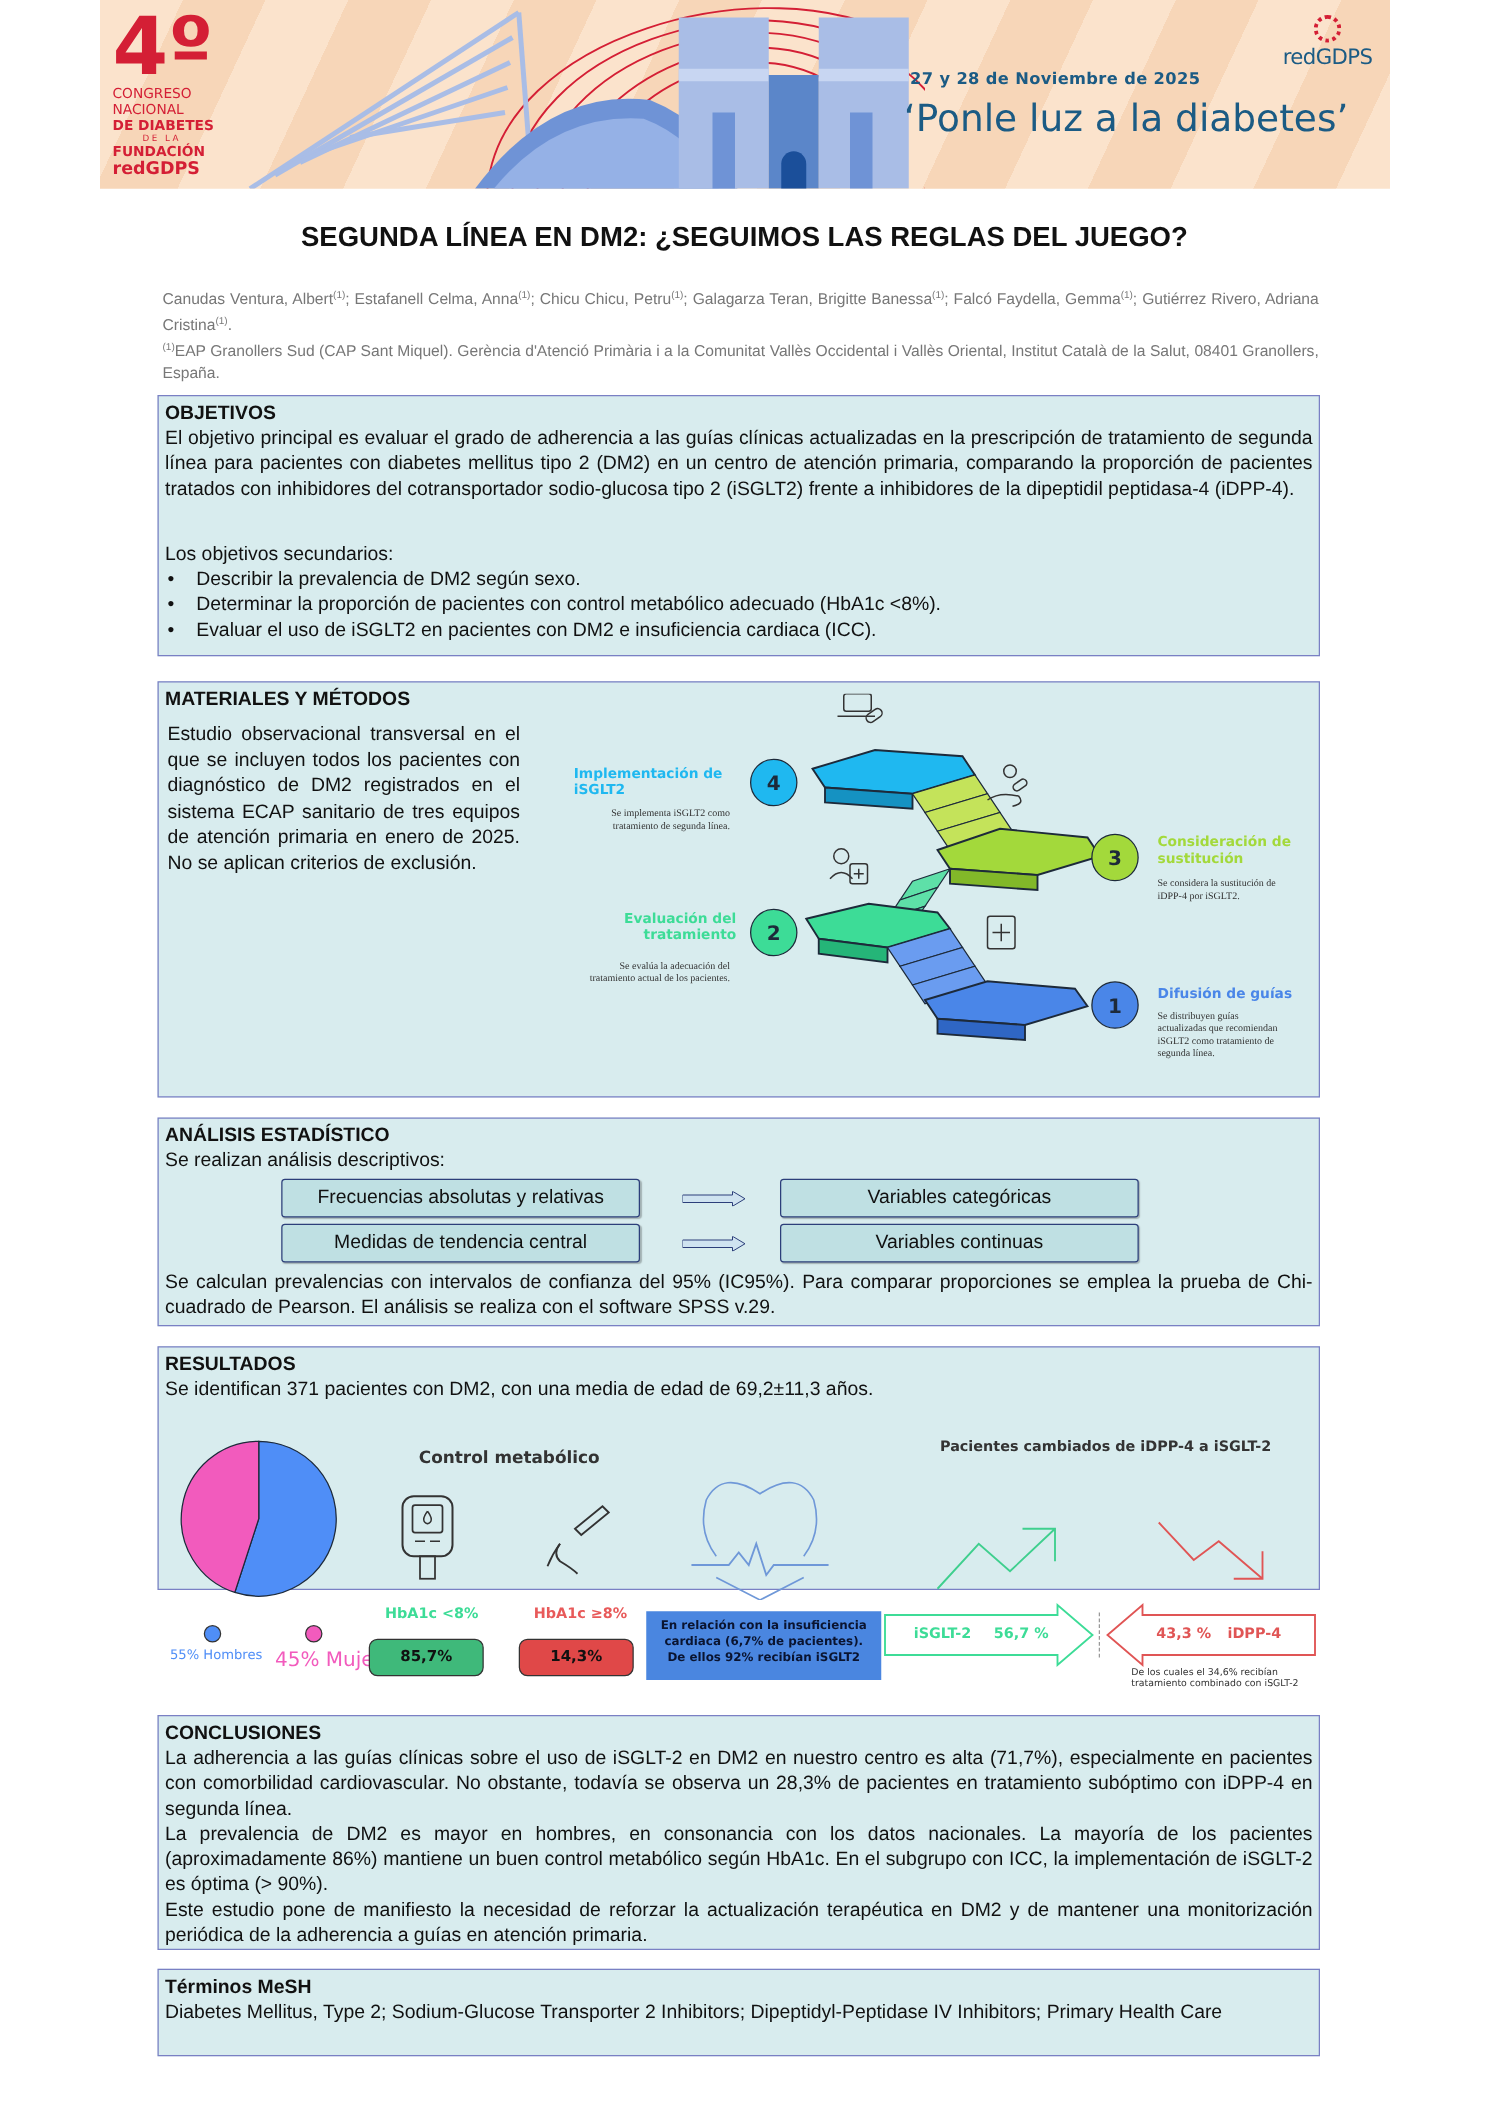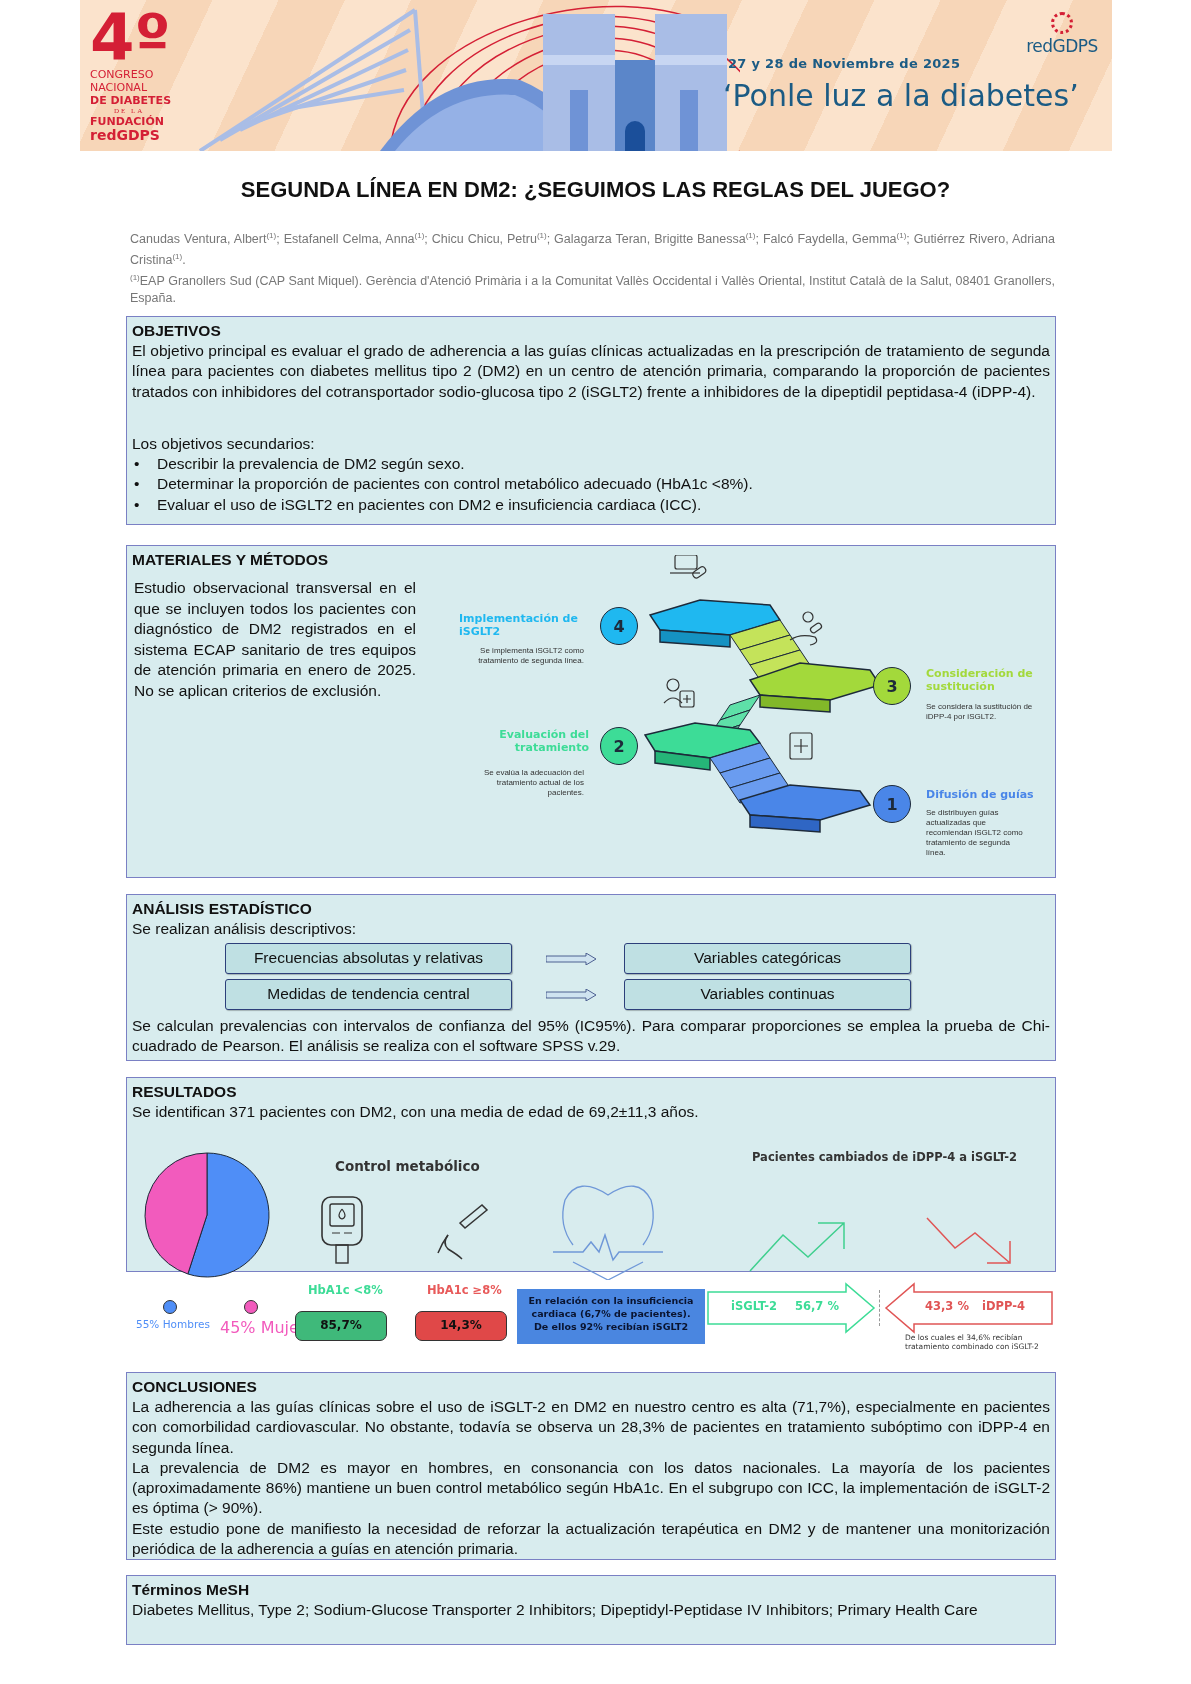--- a/index.html
+++ b/index.html
@@ -5,21 +5,21 @@
   * { box-sizing: border-box; margin: 0; padding: 0; }
   html, body { width: 1191px; height: 1684px; background: #ffffff; overflow: hidden; }
   body { font-family: "Liberation Sans", sans-serif; color: #111; position: relative; }
 
   
   .banner { position: absolute; left: 80px; top: 0; width: 1032px; height: 151px; overflow: hidden;
     background: repeating-linear-gradient(115deg, #fbe3cc 0 60px, #f7d6b8 60px 120px); }
   .banner .logo-num { position: absolute; left: 10px; top: 6px; font-family: "DejaVu Sans", sans-serif; font-weight: bold; font-size: 64px; color: #d41f35; line-height: 1; }
   .banner .logo-lines { position: absolute; left: 10px; top: 68px; color: #d41f35; font-size: 11px; line-height: 13px; font-family: "DejaVu Sans", sans-serif; }
   .banner .logo-lines .b { font-weight: bold; }
-  .banner .logo-lines .s { font-size: 7px; line-height: 8px; letter-spacing: 2px; padding-left: 24px; font-family: Liberation Serif, serif; }
+  .banner .logo-lines .s { font-size: 7px; line-height: 8px; letter-spacing: 2px; padding-left: 24px; }
   .banner .logo-lines .big { font-weight: bold; font-size: 14px; line-height: 14px; }
   .banner svg.art { position: absolute; left: 100px; top: 0; }
   .banner .date { position: absolute; left: 648px; top: 56px; font-size: 13px; font-weight: bold; color: #1b5b84; font-family: "DejaVu Sans", sans-serif; letter-spacing: 0.3px; }
   .banner .slogan { position: absolute; left: 643px; top: 78px; font-size: 30px; color: #1b5b84; font-family: "DejaVu Sans", sans-serif; white-space: nowrap; }
   .banner .venue { position: absolute; right: 12px; top: 130px; font-size: 9.5px; font-weight: bold; color: #1b5b84; font-family: "DejaVu Sans", sans-serif; margin-top: 32px; }
   .banner .brand { position: absolute; right: 10px; top: 12px; width: 80px; text-align: center; }
   .banner .brand .ring { width: 22px; height: 22px; border-radius: 50%; border: 3px dotted #d41f35; margin: 0 auto 2px; }
   .banner .brand .name { font-size: 17px; color: #1b5b84; font-family: "DejaVu Sans", sans-serif; letter-spacing: -0.5px; }
 
   .title { position: absolute; left: 0; width: 1191px; top: 177px; text-align: center; font-size: 22px; font-weight: bold; }
@@ -29,21 +29,21 @@
   .box { position: absolute; left: 126px; width: 930px; background: #d8ecee; border: 1.5px solid #7a80c4; padding: 4px 5px; font-size: 15.5px; line-height: 20.3px; }
   .box h2 { font-size: 15.5px; font-weight: bold; line-height: 20px; }
   .box p { text-align: justify; }
   .box ul { list-style: none; }
   .box li { position: relative; padding-left: 25px; }
   .box li::before { content: "•"; position: absolute; left: 2px; }
 
   .mm-text { position: absolute; left: 134px; top: 578px; width: 282px; text-align: justify; font-size: 15.5px; line-height: 20.5px; }
 
   .step-label { position: absolute; font-family: "DejaVu Sans", sans-serif; font-weight: bold; font-size: 11px; line-height: 13px; }
-  .step-desc { position: absolute; font-family: Liberation Sans, sans-serif; font-size: 8px; line-height: 10px; color: #333; }
+  .step-desc { position: absolute; font-family: Liberation Serif, serif; font-size: 8px; line-height: 10px; color: #333; }
   .step-num { position: absolute; width: 38px; height: 38px; border-radius: 50%; border: 1.5px solid #1d2a3a; display: flex; align-items: center; justify-content: center; font-weight: bold; font-size: 16px; font-family: "DejaVu Sans", sans-serif; color: #1d2a3a; }
 
   .sa-btn { position: absolute; width: 287px; height: 31px; background: #bfe0e3; border: 1.5px solid #2c3f7a; border-radius: 3px; text-align: center; line-height: 28px; font-size: 15.5px; box-shadow: 1px 1px 1px rgba(0,0,0,0.25); }
   .sa-arrow { position: absolute; width: 50px; height: 12px; }
 
   .res-abs { position: absolute; font-family: "DejaVu Sans", sans-serif; }
   .pill { position: absolute; width: 92px; height: 30px; border: 1.5px solid #333; border-radius: 7px; text-align: center; line-height: 27px; font-weight: bold; font-size: 12px; font-family: "DejaVu Sans", sans-serif; }
   .hf-box { position: absolute; left: 517px; top: 1289px; width: 188px; height: 55px; background: #4a86e0; color: #0a1430; font-size: 9.5px; font-weight: bold; font-family: "DejaVu Sans", sans-serif; text-align: center; line-height: 13px; padding-top: 5px; }
 </style>
 </head>

